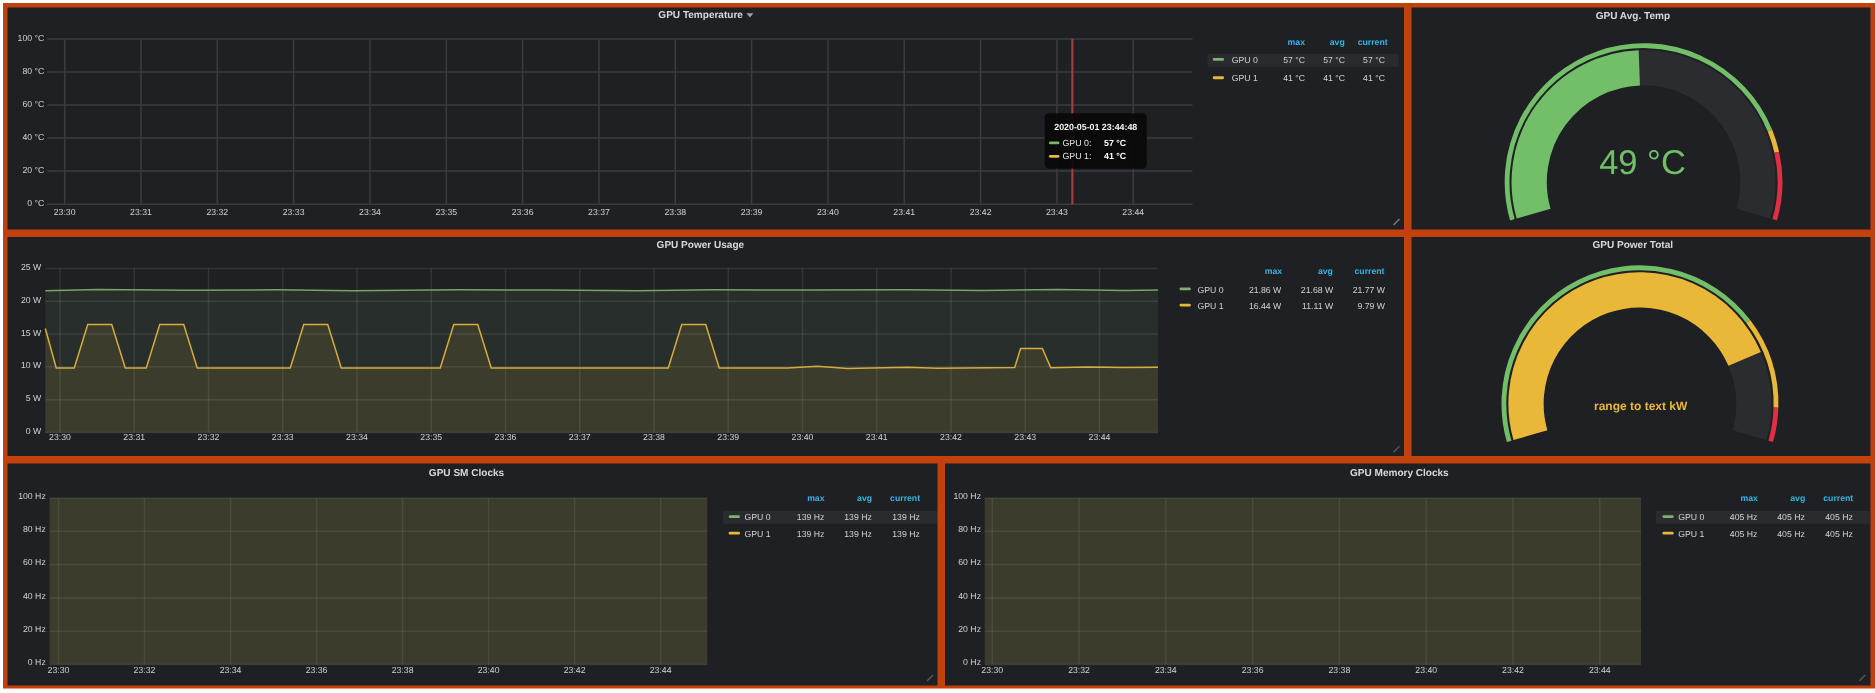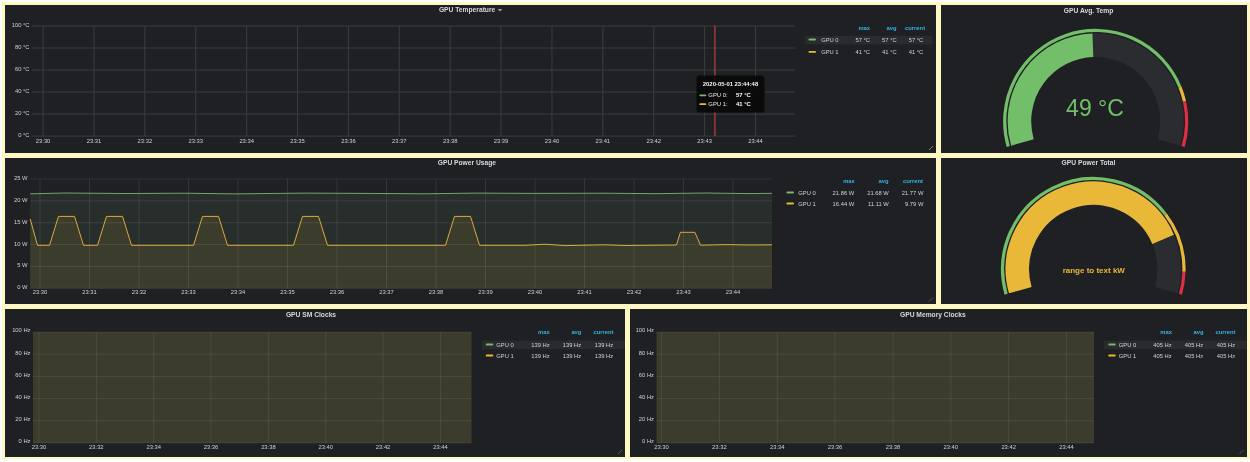--- a/index.html
+++ b/index.html
@@ -1,14 +1,14 @@
 <!DOCTYPE html>
 <html><head><meta charset="utf-8"><style>
 html,body{margin:0;padding:0;width:1250px;height:462px;background:#ffffff;overflow:hidden}
-#dash{position:absolute;left:1.5px;top:1.5px;width:1248.5px;height:457.5px;background:#fef9c3;filter:blur(0.35px)}
+#dash{position:absolute;left:1.5px;top:1.5px;width:1248.5px;height:457.5px;background:#c2410c;filter:blur(0.35px)}
 svg text{font-family:"Liberation Sans",sans-serif}
 </style></head><body>
 <div id="dash">
 <svg width="931" height="148" viewBox="0 0 931 148" style="position:absolute;left:3.5px;top:3.5px;background:#1f2024" font-family="Liberation Sans,sans-serif">
       <text x="462.10" y="7.00" font-size="6.7" fill="#d8d9da" text-anchor="middle" font-weight="bold">GPU Temperature</text>
       <path d="M 492.6 3.9 l 4.7 0 l -2.35 2.7 z" fill="#9fa2a5"></path>
       <line x1="26.5" y1="21.00" x2="790.0" y2="21.00" stroke="#3a3d40" stroke-width="1"></line>
       <line x1="26.5" y1="43.02" x2="790.0" y2="43.02" stroke="#3a3d40" stroke-width="1"></line>
       <line x1="26.5" y1="65.04" x2="790.0" y2="65.04" stroke="#3a3d40" stroke-width="1"></line>
       <line x1="26.5" y1="87.06" x2="790.0" y2="87.06" stroke="#3a3d40" stroke-width="1"></line>

